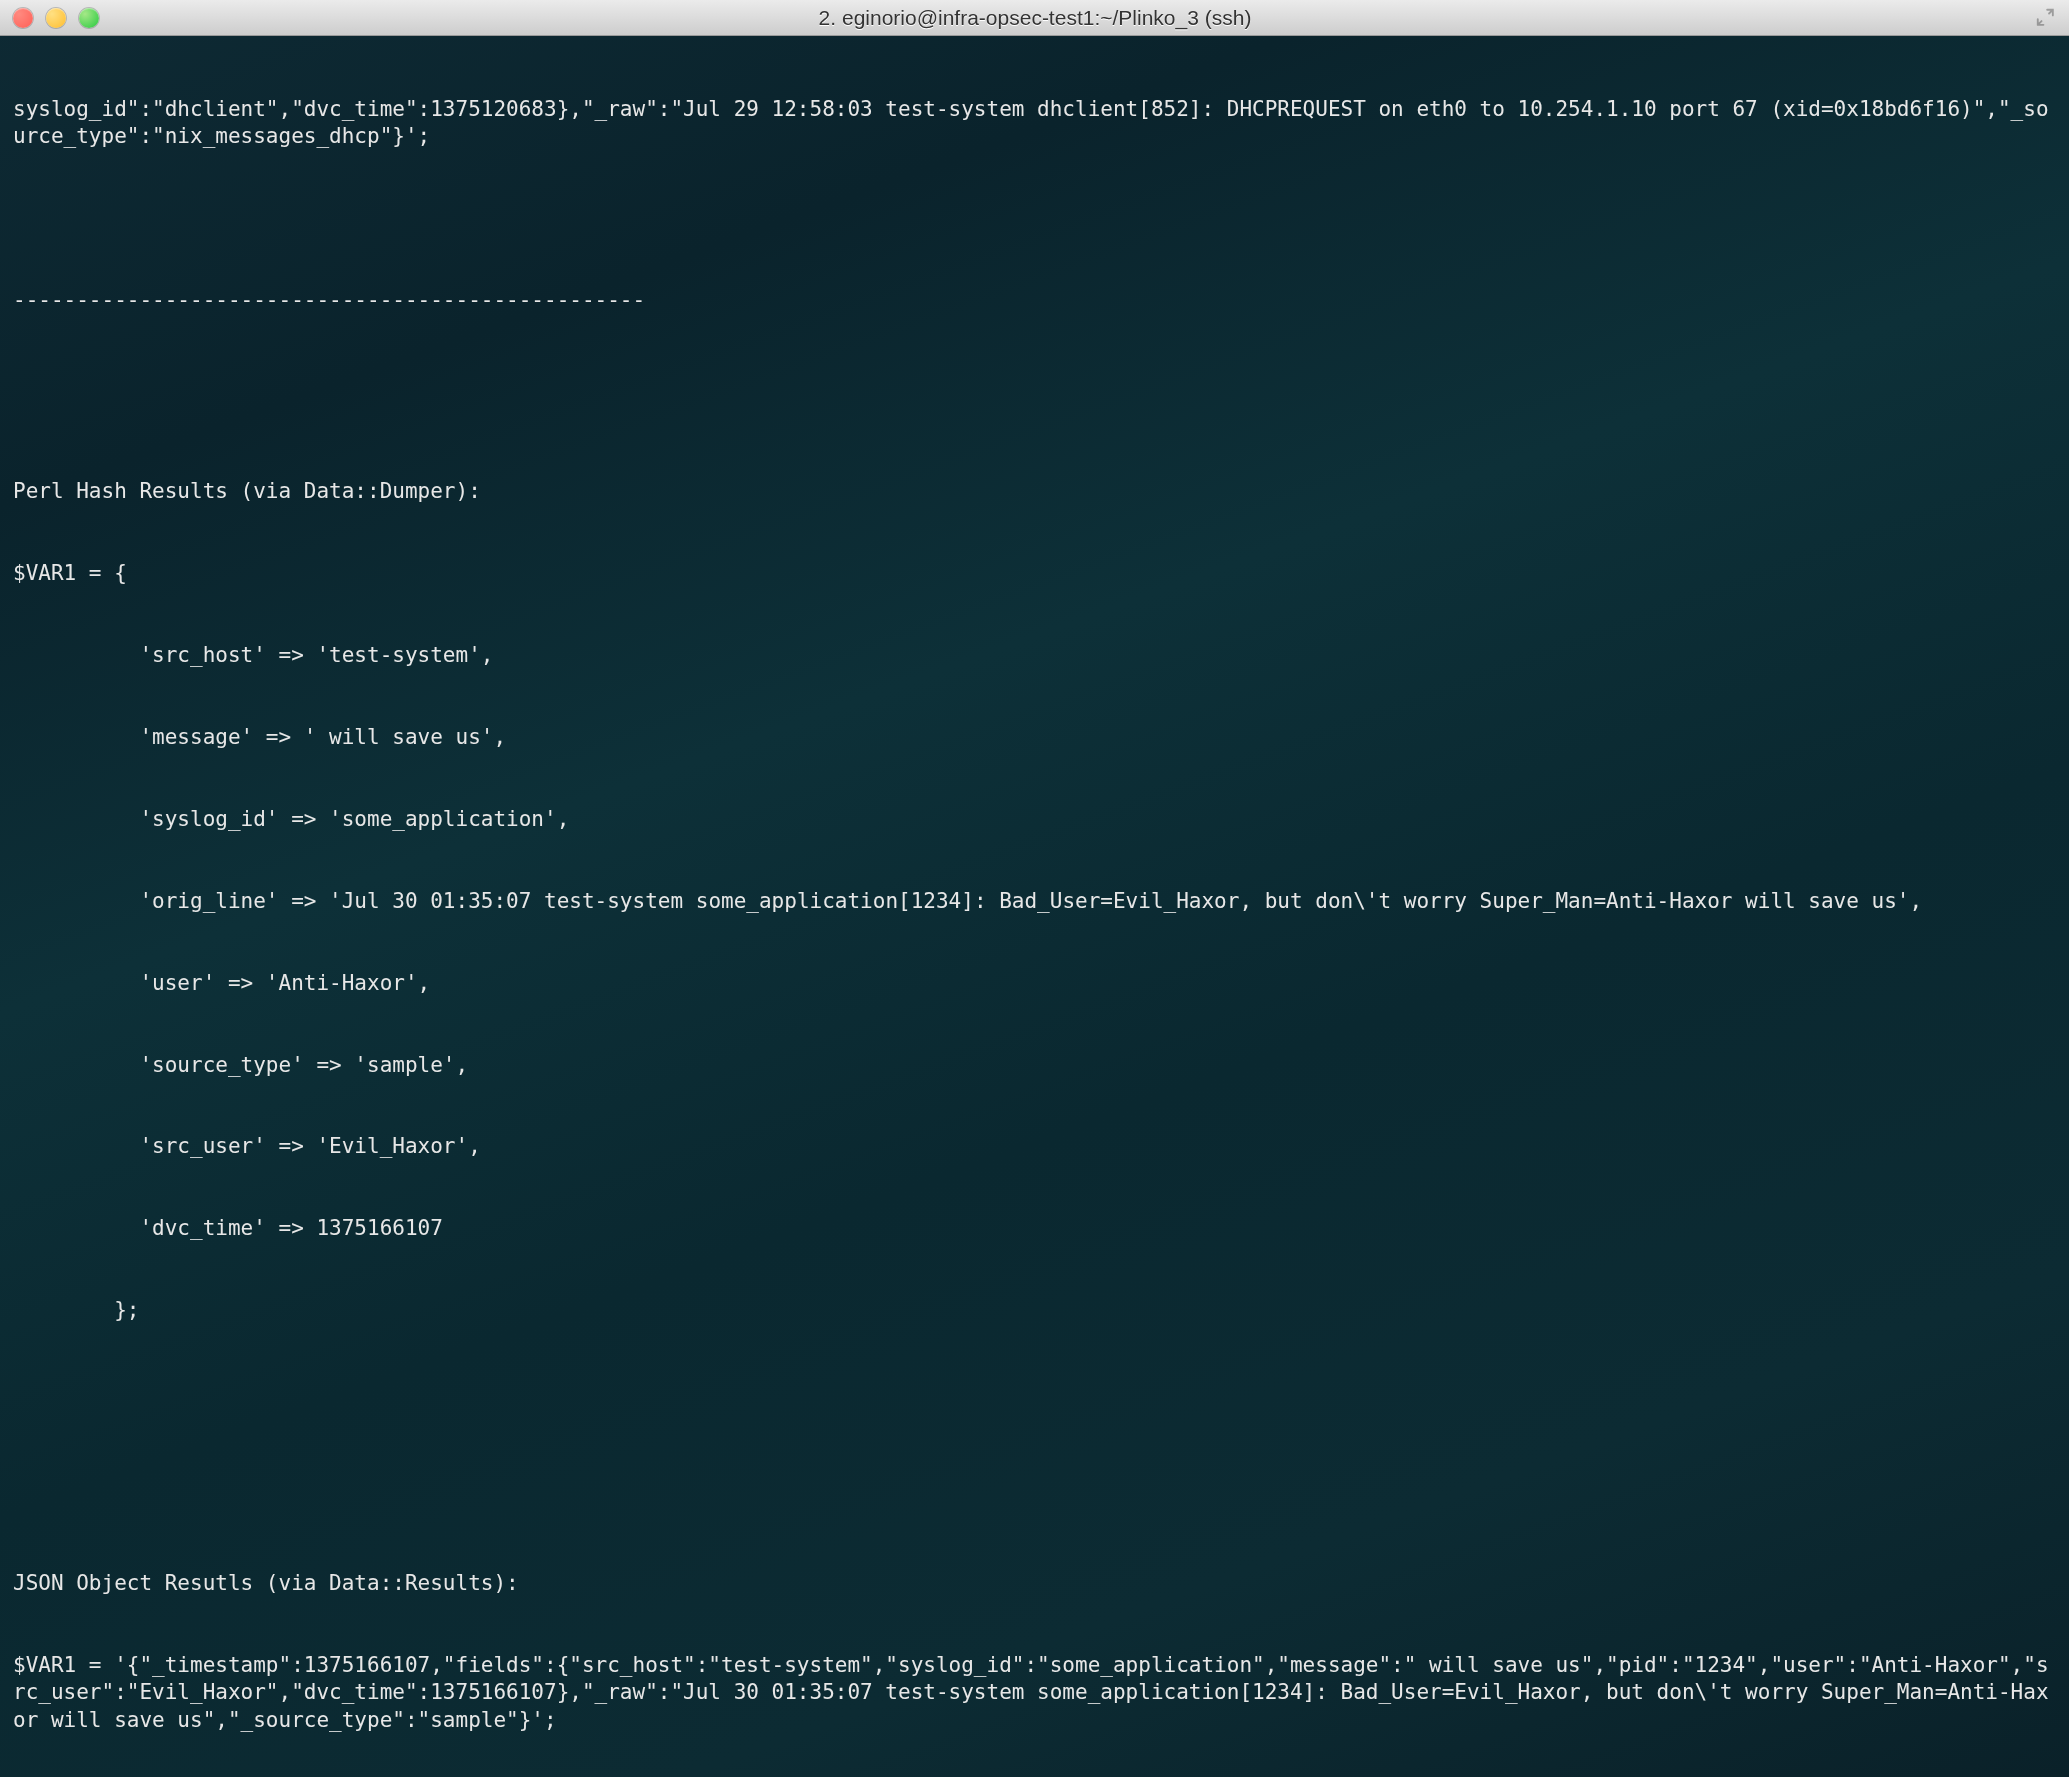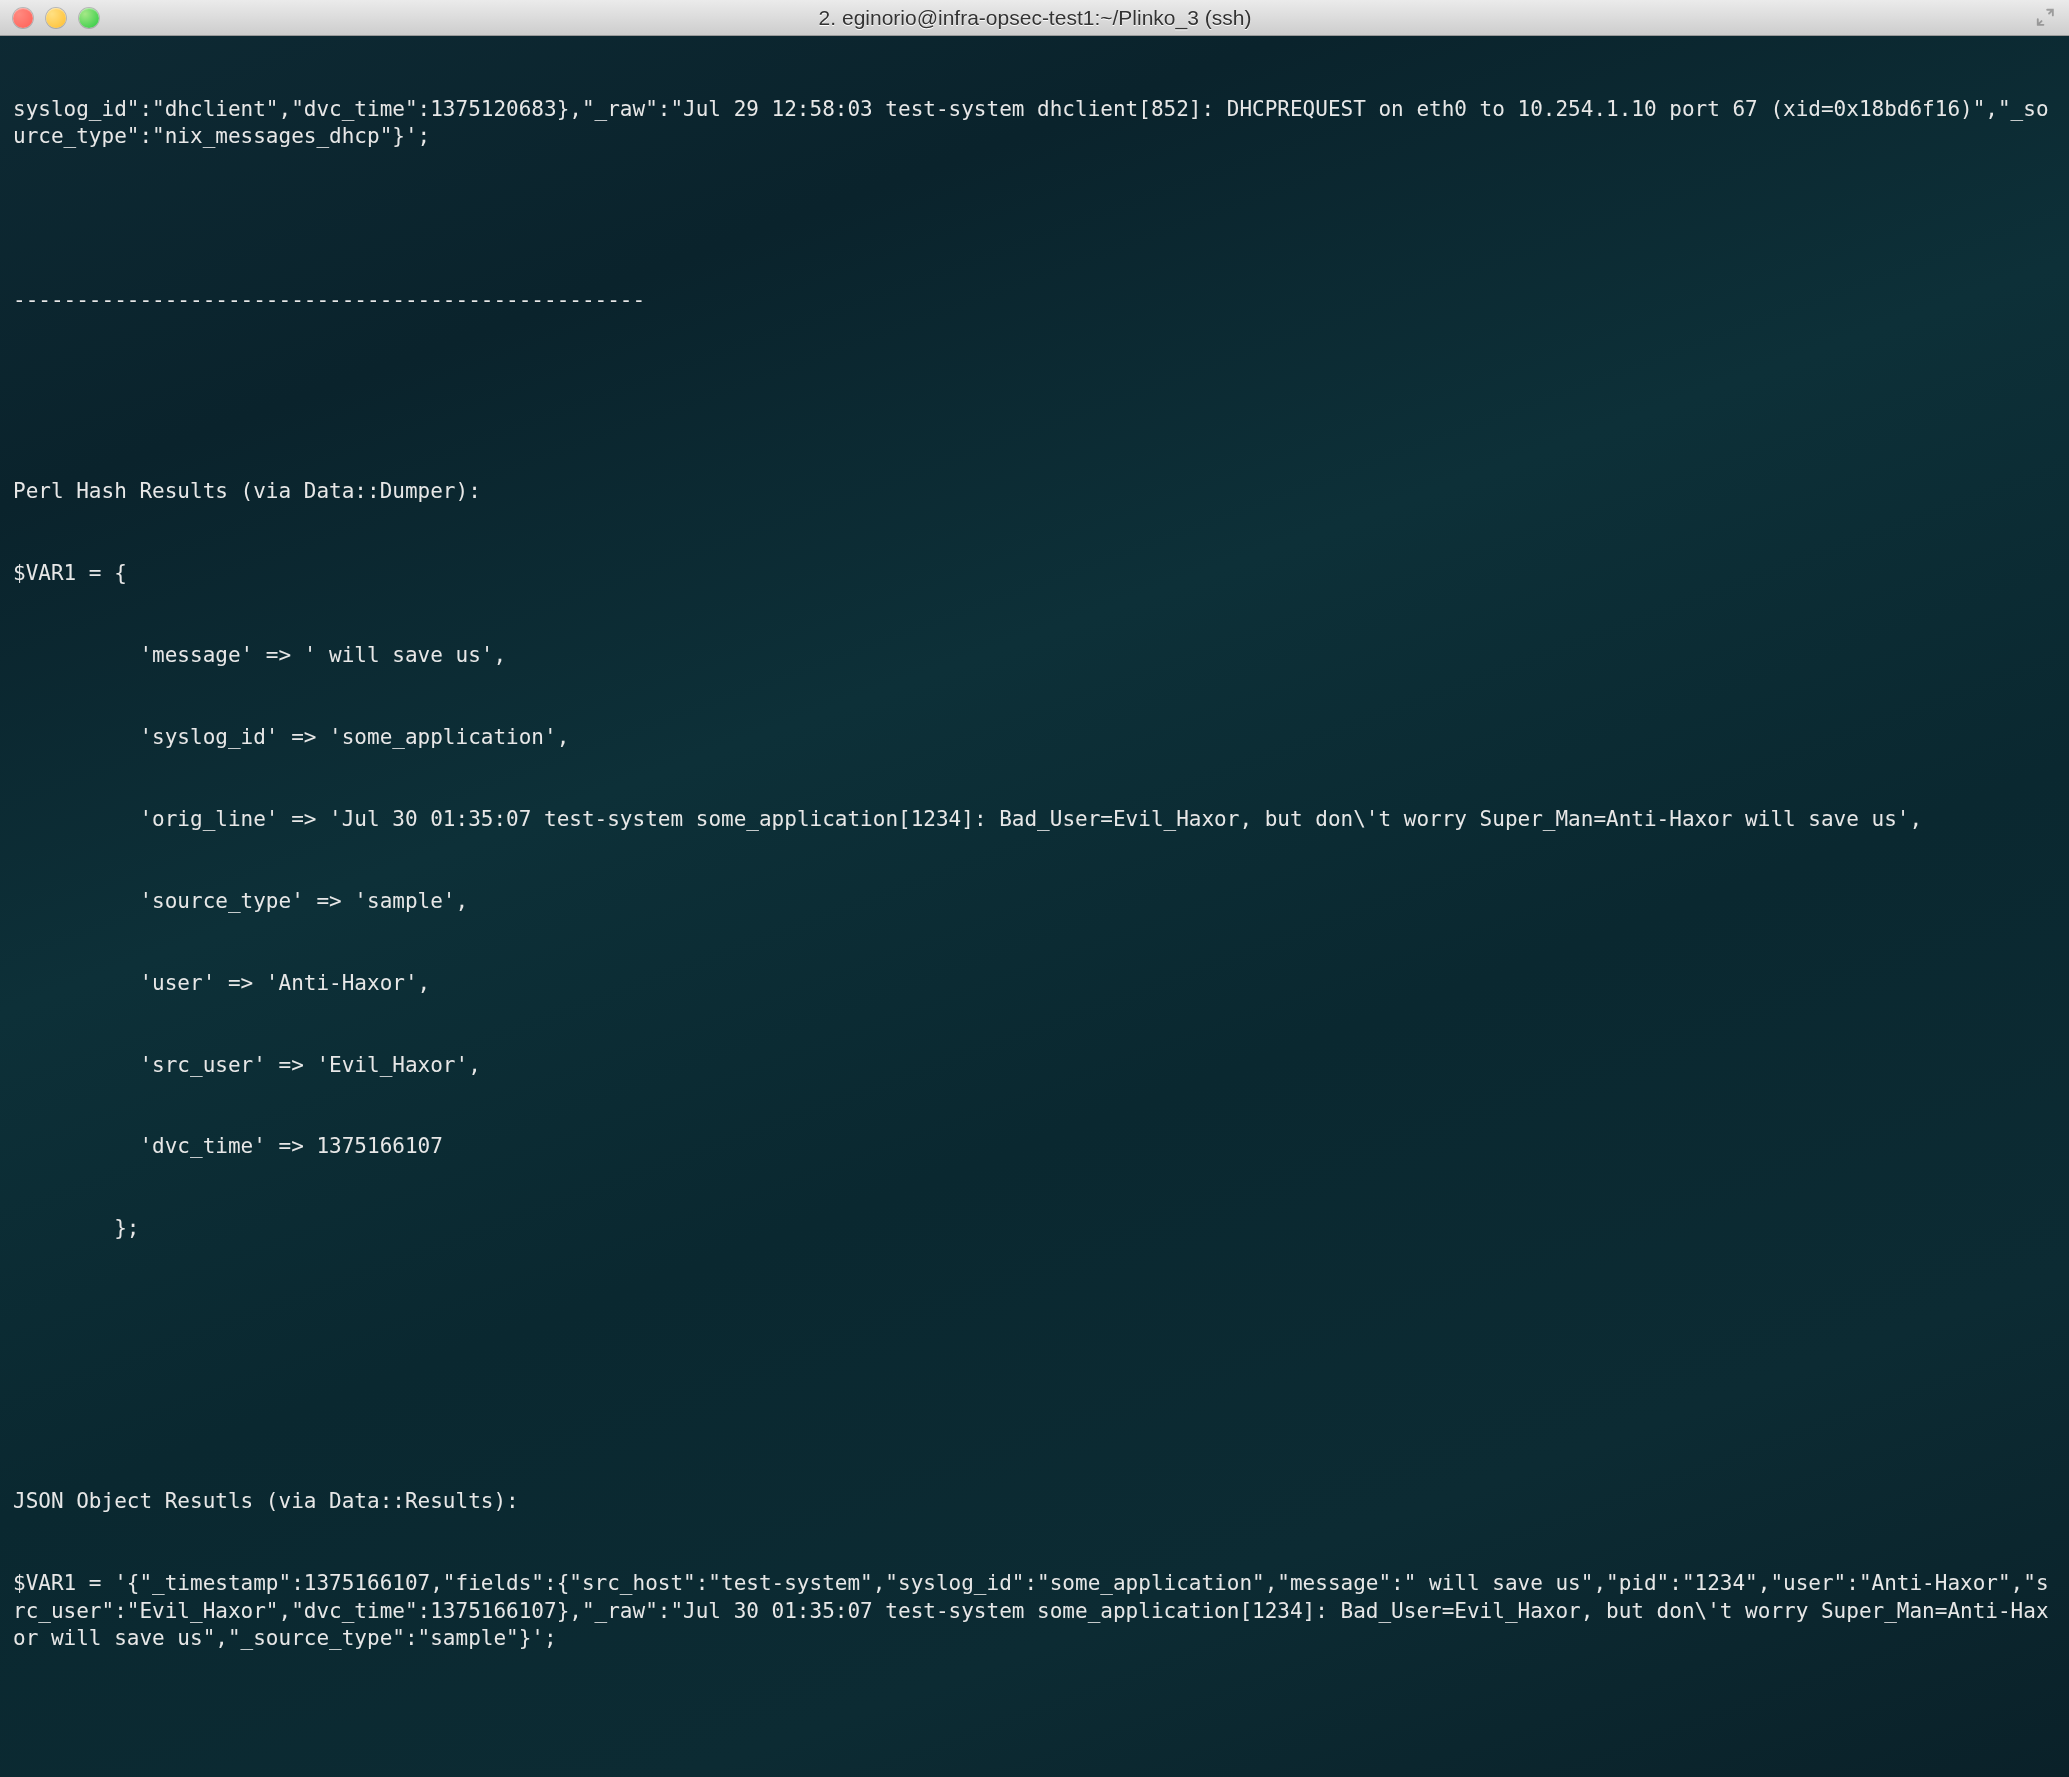--- a/index.html
+++ b/index.html
@@ -88,25 +88,26 @@
   </div>
 
   <div class="term">
     <span class="line">syslog_id":"dhclient","dvc_time":1375120683},"_raw":"Jul 29 12:58:03 test-system dhclient[852]: DHCPREQUEST on eth0 to 10.254.1.10 port 67 (xid=0x18bd6f16)","_source_type":"nix_messages_dhcp"}';</span>
     <span class="line"> </span>
     <span class="line">--------------------------------------------------</span>
     <span class="line"> </span>
 
     <span class="line">Perl Hash Results (via Data::Dumper):</span>
     <span class="line">$VAR1 = {</span>
+    <span class="line">          'src_host' =&gt; 'test-system',</span>
     <span class="line">          'message' =&gt; ' will save us',</span>
     <span class="line">          'syslog_id' =&gt; 'some_application',</span>
     <span class="line">          'orig_line' =&gt; 'Jul 30 01:35:07 test-system some_application[1234]: Bad_User=Evil_Haxor, but don\'t worry Super_Man=Anti-Haxor will save us',</span>
+    <span class="line">          'user' =&gt; 'Anti-Haxor',</span>
     <span class="line">          'source_type' =&gt; 'sample',</span>
-    <span class="line">          'user' =&gt; 'Anti-Haxor',</span>
     <span class="line">          'src_user' =&gt; 'Evil_Haxor',</span>
     <span class="line">          'dvc_time' =&gt; 1375166107</span>
     <span class="line">        };</span>
     <span class="line"> </span>
     <span class="line"> </span>
 
     <span class="line">JSON Object Resutls (via Data::Results):</span>
     <span class="line">$VAR1 = '{"_timestamp":1375166107,"fields":{"src_host":"test-system","syslog_id":"some_application","message":" will save us","pid":"1234","user":"Anti-Haxor","src_user":"Evil_Haxor","dvc_time":1375166107},"_raw":"Jul 30 01:35:07 test-system some_application[1234]: Bad_User=Evil_Haxor, but don\'t worry Super_Man=Anti-Haxor will save us","_source_type":"sample"}';</span>
     
     

